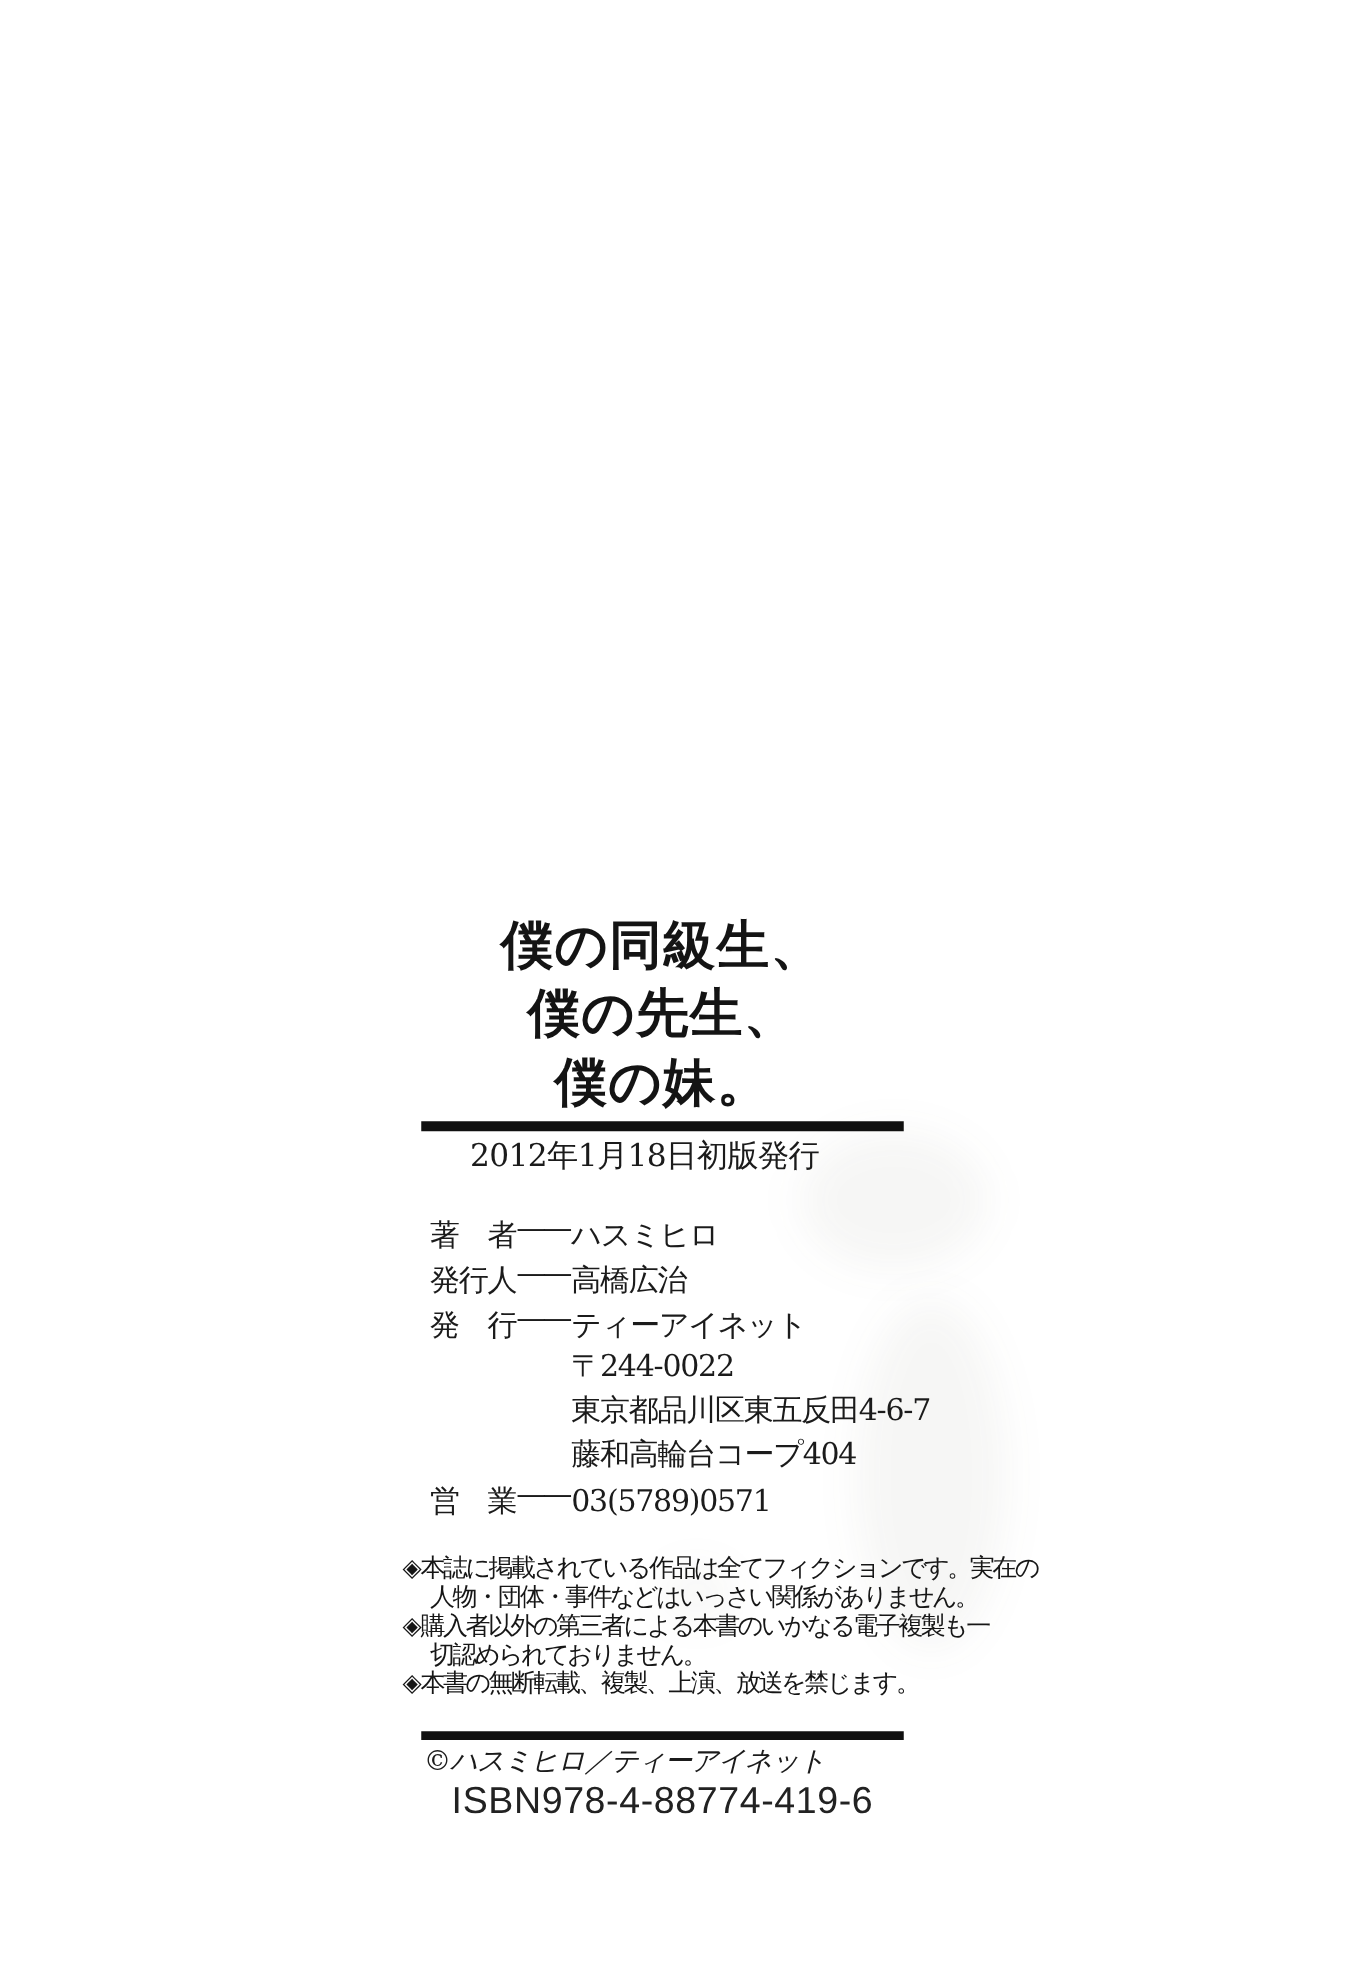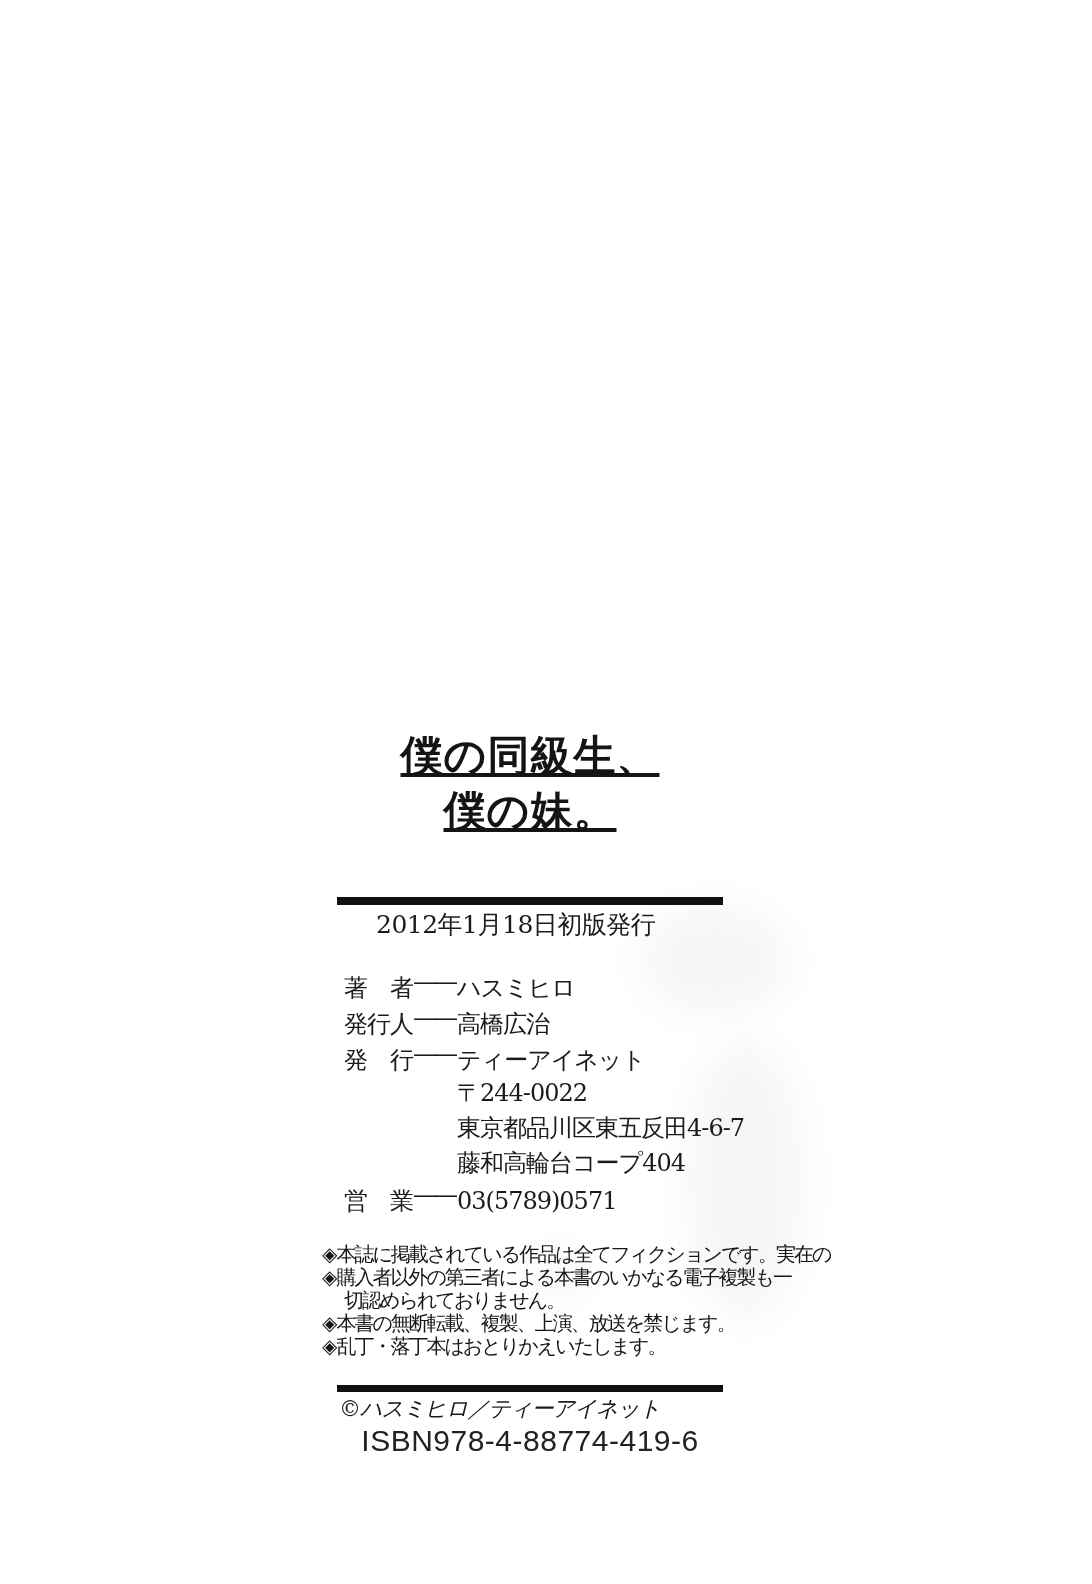--- a/index.html
+++ b/index.html
@@ -31,21 +31,20 @@
 
   .title-block {
     position: absolute;
     left: 337px; top: 728px; width: 386px;
     text-align: center;
     font-weight: bold;
     font-size: 42px;
     line-height: 55px;
     letter-spacing: 1px;
     color: #141414;
-    text-decoration: underline;
   }
   .rule {
     position: absolute;
     left: 337px; width: 386px;
     background: #101010;
   }
   .rule-top    { top: 897px; height: 8px; }
   .rule-bottom { top: 1385px; height: 7px; }
 
   .date-line {
@@ -121,20 +120,21 @@
 <body>
 
 <div class="page">
 
   <div class="smudge s1"></div>
   <div class="smudge s2"></div>
   <div class="smudge s3"></div>
 
   <div class="title-block">
     <div>僕の同級生、</div>
+    <div>僕の先生、</div>
     <div>僕の妹。</div>
   </div>
 
   <div class="rule rule-top"></div>
 
   <div class="date-line">2012年1月18日初版発行</div>
 
   <div class="info-row" style="top:968px">
     <span class="label">著　者</span><span class="dash">——</span><span class="value">ハスミヒロ</span>
   </div>
@@ -149,30 +149,28 @@
   <div class="addr-row" style="top:1112px">東京都品川区東五反田4-6-7</div>
   <div class="addr-row" style="top:1147px">藤和高輪台コープ404</div>
 
   <div class="info-row" style="top:1181px">
     <span class="label">営　業</span><span class="dash">——</span><span class="value">03(5789)0571</span>
   </div>
 
   <div class="notices">
     <div class="notice">
       <span class="notice-marker">◈</span><span>本誌に掲載されている作品は全てフィクションです。実在の</span>
+      <div class="notice-cont">人物・団体・事件などはいっさい関係がありません。</div>
     </div>
     <div class="notice">
       <span class="notice-marker">◈</span><span>購入者以外の第三者による本書のいかなる電子複製も一</span>
       <div class="notice-cont">切認められておりません。</div>
     </div>
     <div class="notice">
       <span class="notice-marker">◈</span><span>本書の無断転載、複製、上演、放送を禁じます。</span>
-    </div>
-    <div class="notice">
-      <span class="notice-marker">◈</span><span>乱丁・落丁本はおとりかえいたします。</span>
     </div>
   </div>
 
   <div class="rule rule-bottom"></div>
 
   <div class="copyright-line">©ハスミヒロ／ティーアイネット</div>
 
   <div class="isbn-line">ISBN978-4-88774-419-6</div>
 
 </div>

